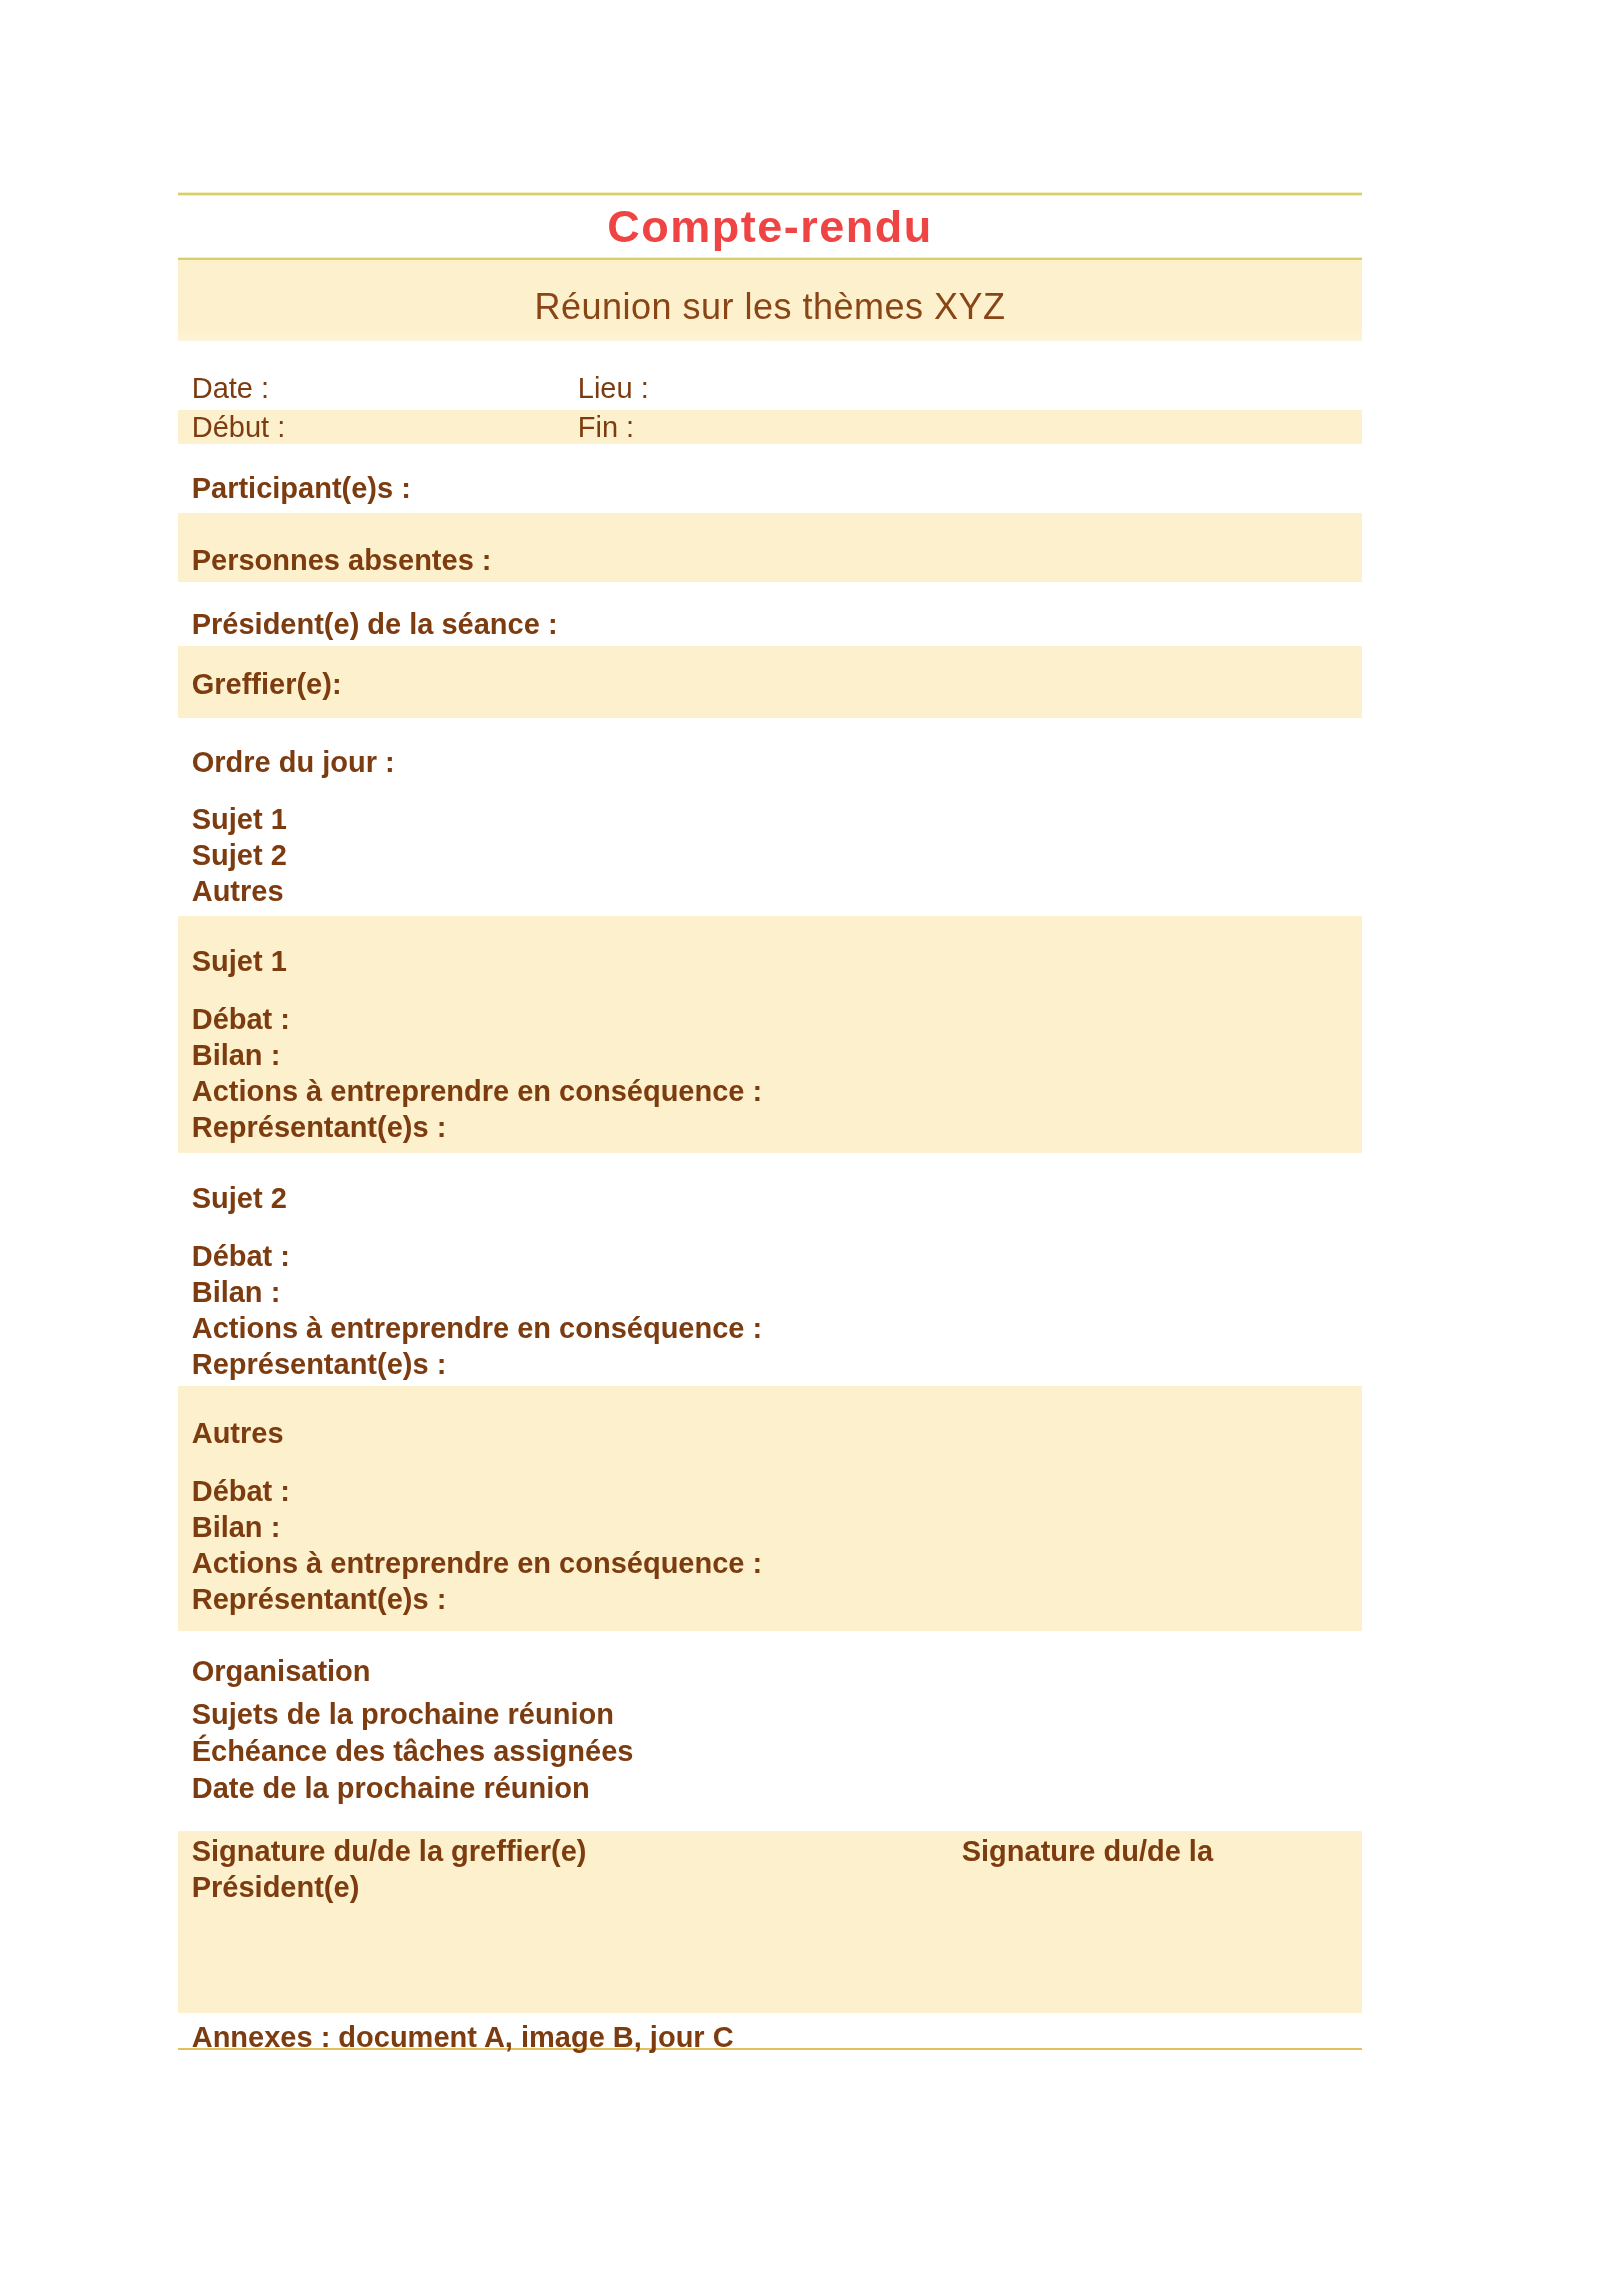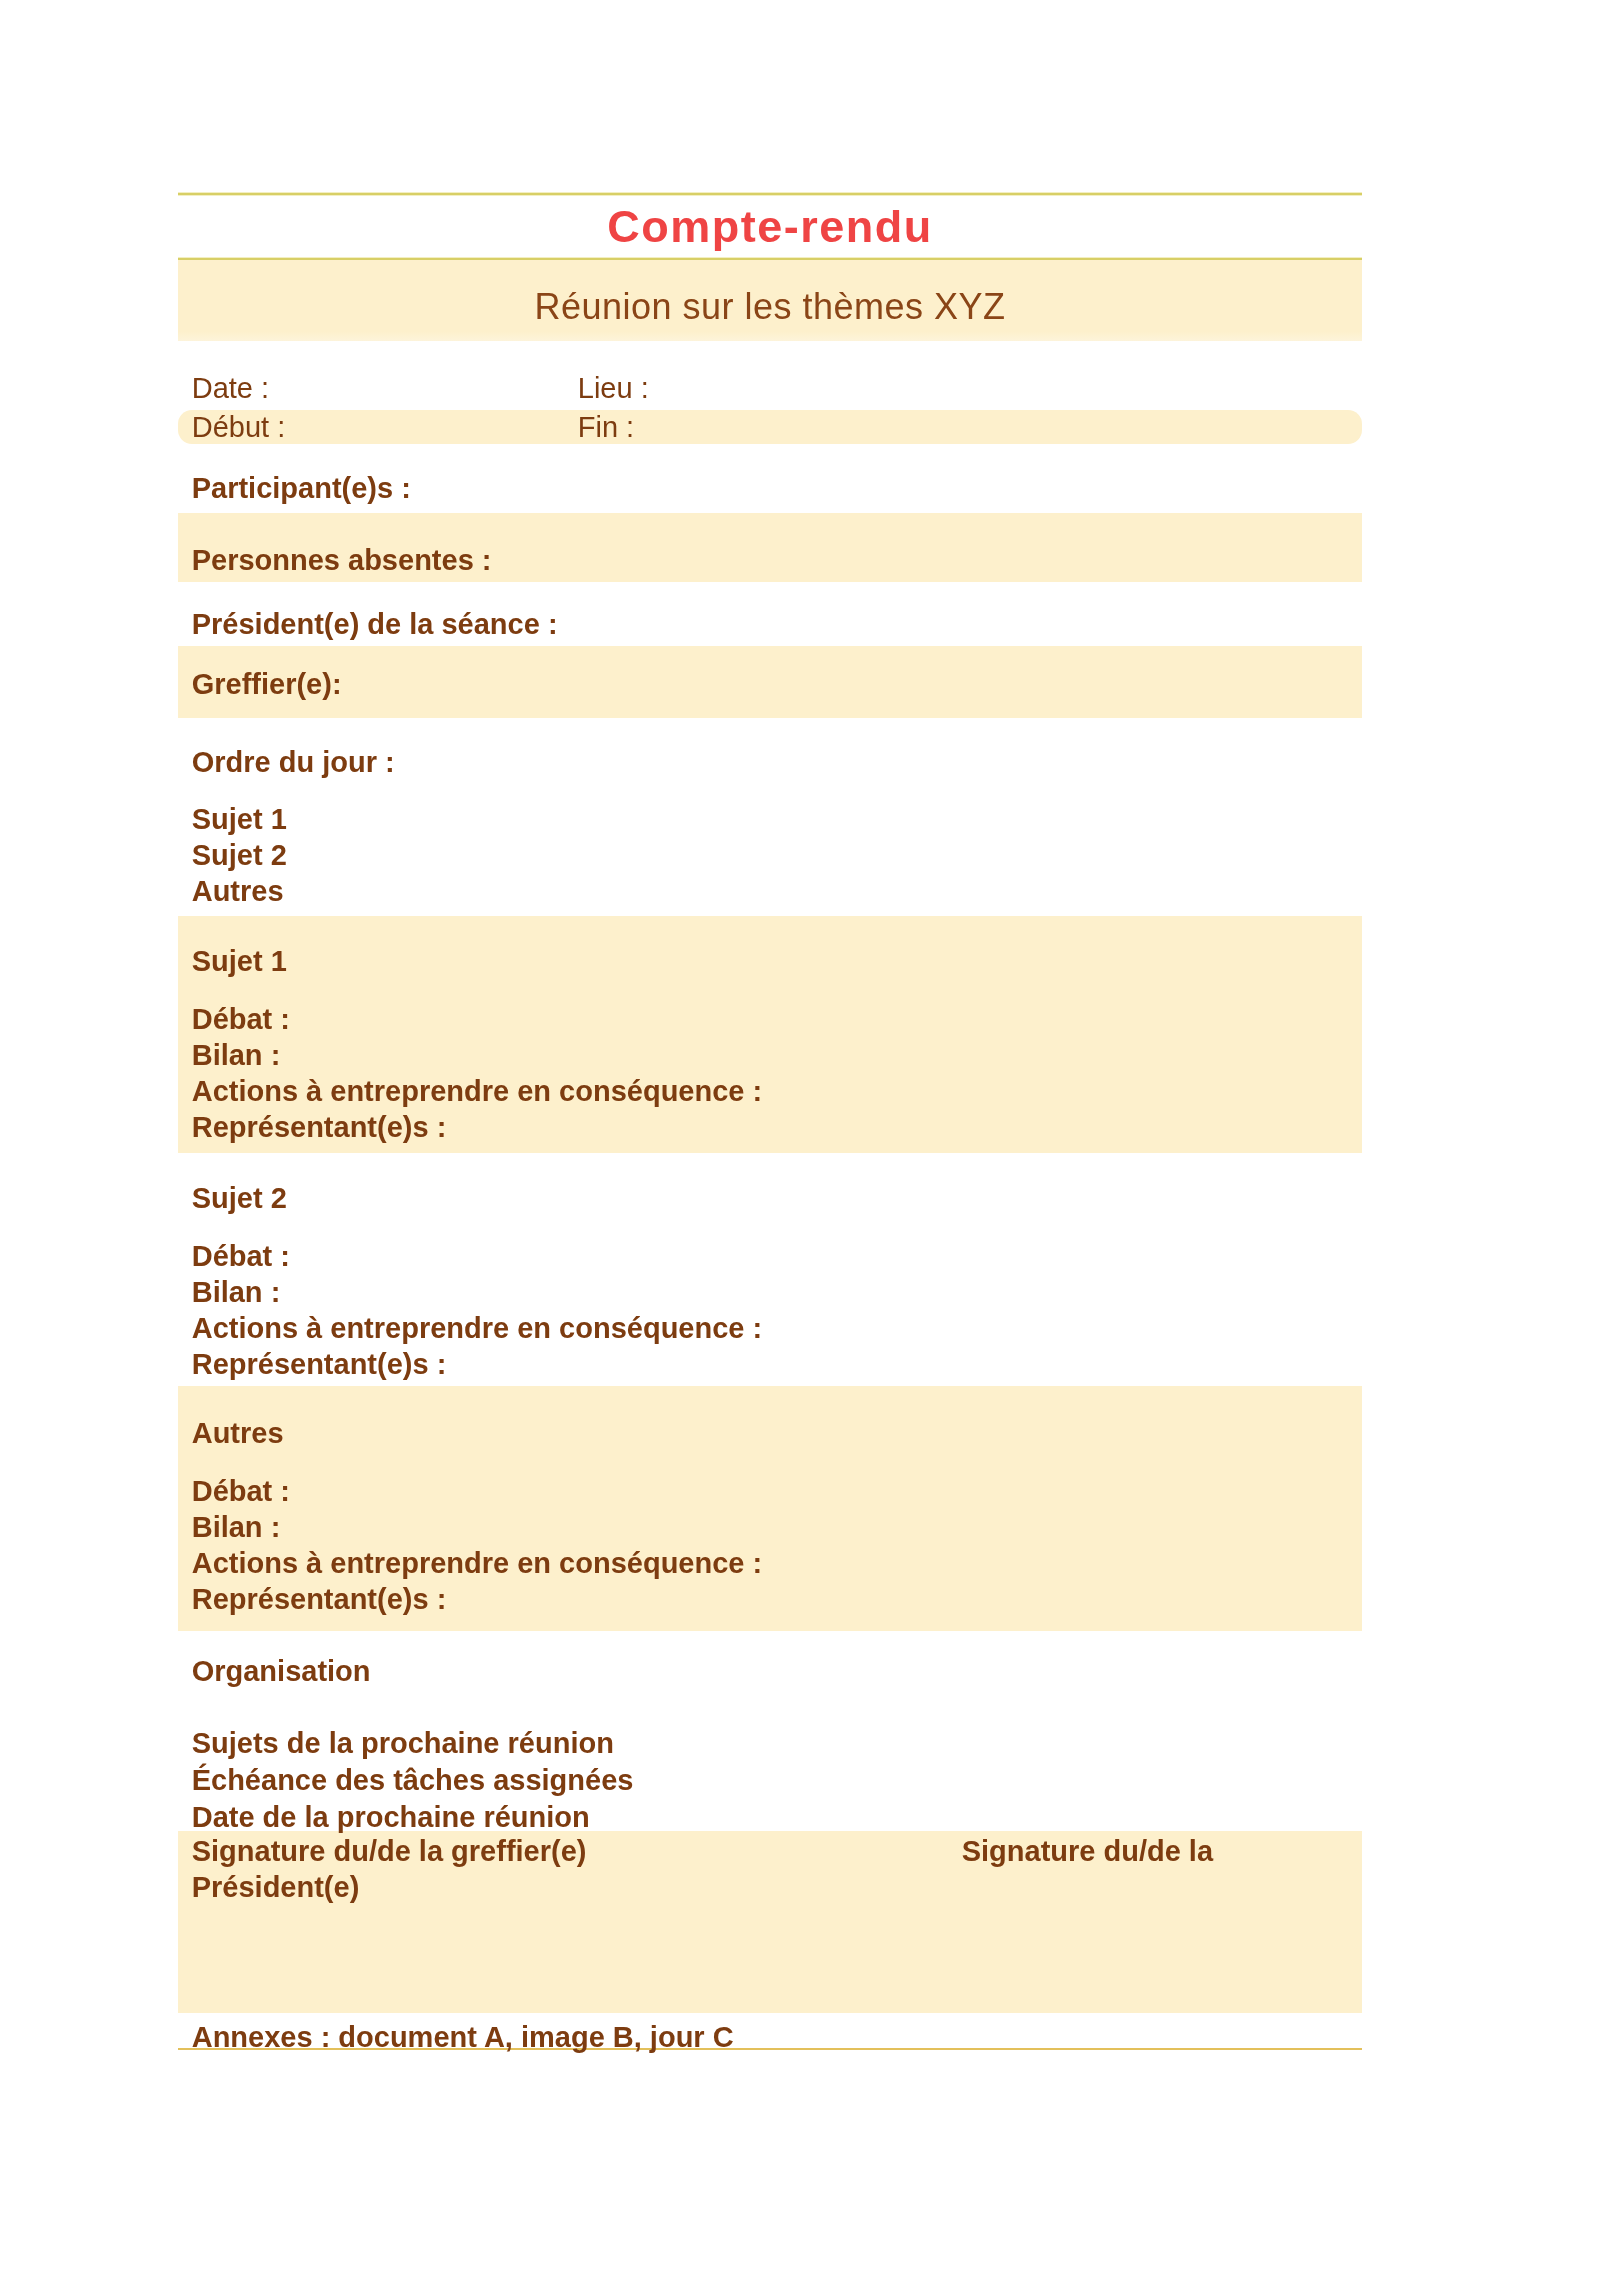--- a/index.html
+++ b/index.html
@@ -62,21 +62,21 @@
       <h2>Réunion sur les thèmes XYZ</h2>
     </div>
 
     <div class="row" style="height:69px; padding-top:29px;">
       <div class="cols">
         <span class="c1">Date :</span>
         <span>Lieu :</span>
       </div>
     </div>
 
-    <div class="row cream" style="height:34px; line-height:34px;border-radius:14px;">
+    <div class="row cream" style="height:34px; line-height:34px;">
       <div class="cols">
         <span class="c1">Début :</span>
         <span>Fin :</span>
       </div>
     </div>
 
     <div class="row" style="height:69px; padding-top:25.5px;">
       <p class="b">Participant(e)s :</p>
     </div>
 
@@ -125,21 +125,21 @@
       <p class="b head-gap">Autres</p>
       <div class="list">
         <p class="b">Débat :</p>
         <p class="b">Bilan :</p>
         <p class="b">Actions à entreprendre en conséquence :</p>
         <p class="b">Représentant(e)s :</p>
       </div>
     </div>
 
     <div class="row" style="height:200px; padding-top:21.6px;">
-      <p class="b" style="margin-bottom:36px;">Organisation</p>
+      <p class="b" style="margin-bottom:7px;">Organisation</p>
       <div class="list" style="line-height:37px;">
         <p class="b" style="line-height:37px;">Sujets de la prochaine réunion</p>
         <p class="b" style="line-height:37px;">Échéance des tâches assignées</p>
         <p class="b" style="line-height:37px;">Date de la prochaine réunion</p>
       </div>
     </div>
 
     <div class="row cream" style="height:182px; padding-top:2px;">
       <div class="sig-row">
         <span class="b">Signature du/de la greffier(e)</span>

